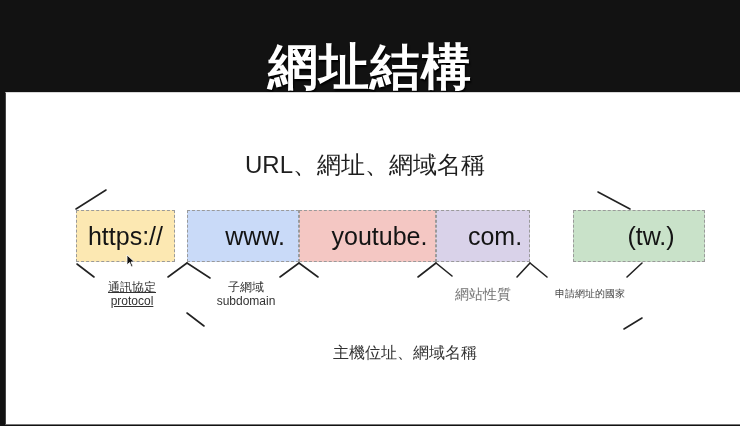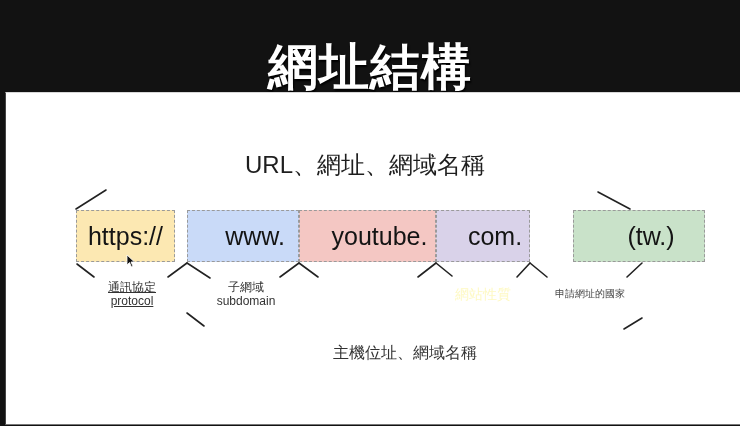--- a/index.html
+++ b/index.html
@@ -148,21 +148,21 @@
   </svg>
 
   <div class="label" style="left:86px; top:280px; width:92px; font-size:12px; line-height:14px;text-decoration:underline;">
     <span class="zh">通訊協定</span>
     <span class="en">protocol</span>
   </div>
   <div class="label" style="left:196px; top:280px; width:100px; font-size:12px; line-height:14px;">
     <span class="zh">子網域</span>
     <span class="en">subdomain</span>
   </div>
-  <div class="label" style="left:433px; top:284px; width:100px; font-size:14px; line-height:20px; color:#fef9c3;">
+  <div class="label" style="left:433px; top:284px; width:100px; font-size:14px; line-height:20px; color:#737373;">
     <span class="zh">網站性質</span>
   </div>
   <div class="label" style="left:538px; top:286px; width:104px; font-size:10px; line-height:16px; color:#444;">
     <span class="zh">申請網址的國家</span>
   </div>
 
   <div class="label" style="left:300px; top:342px; width:210px; font-size:16px; line-height:22px; color:#333;">
     <span class="zh">主機位址、網域名稱</span>
   </div>
 

